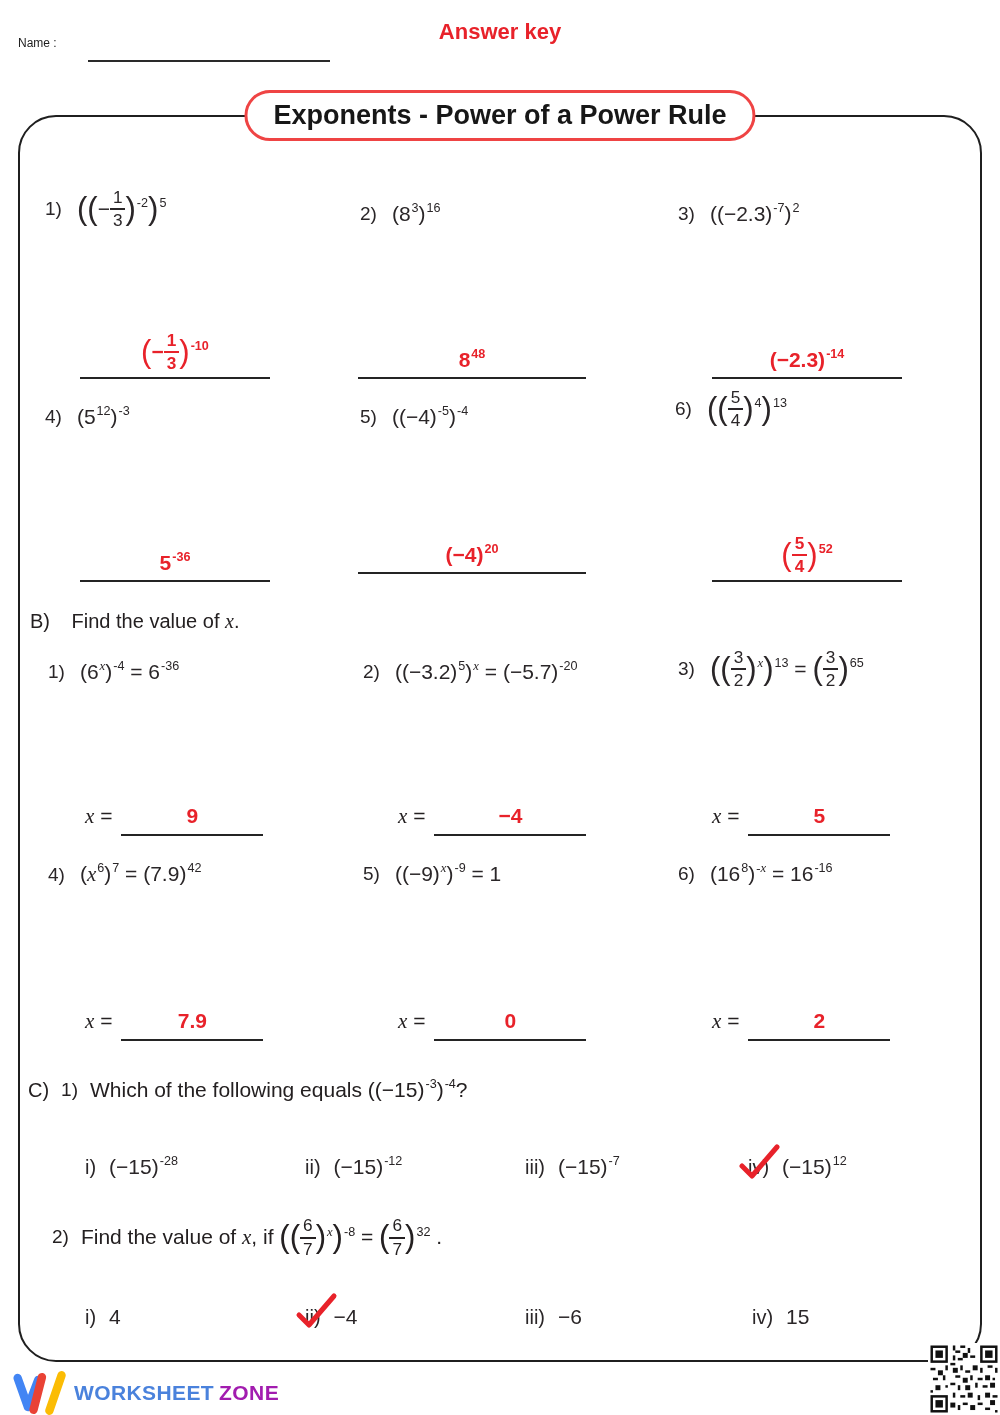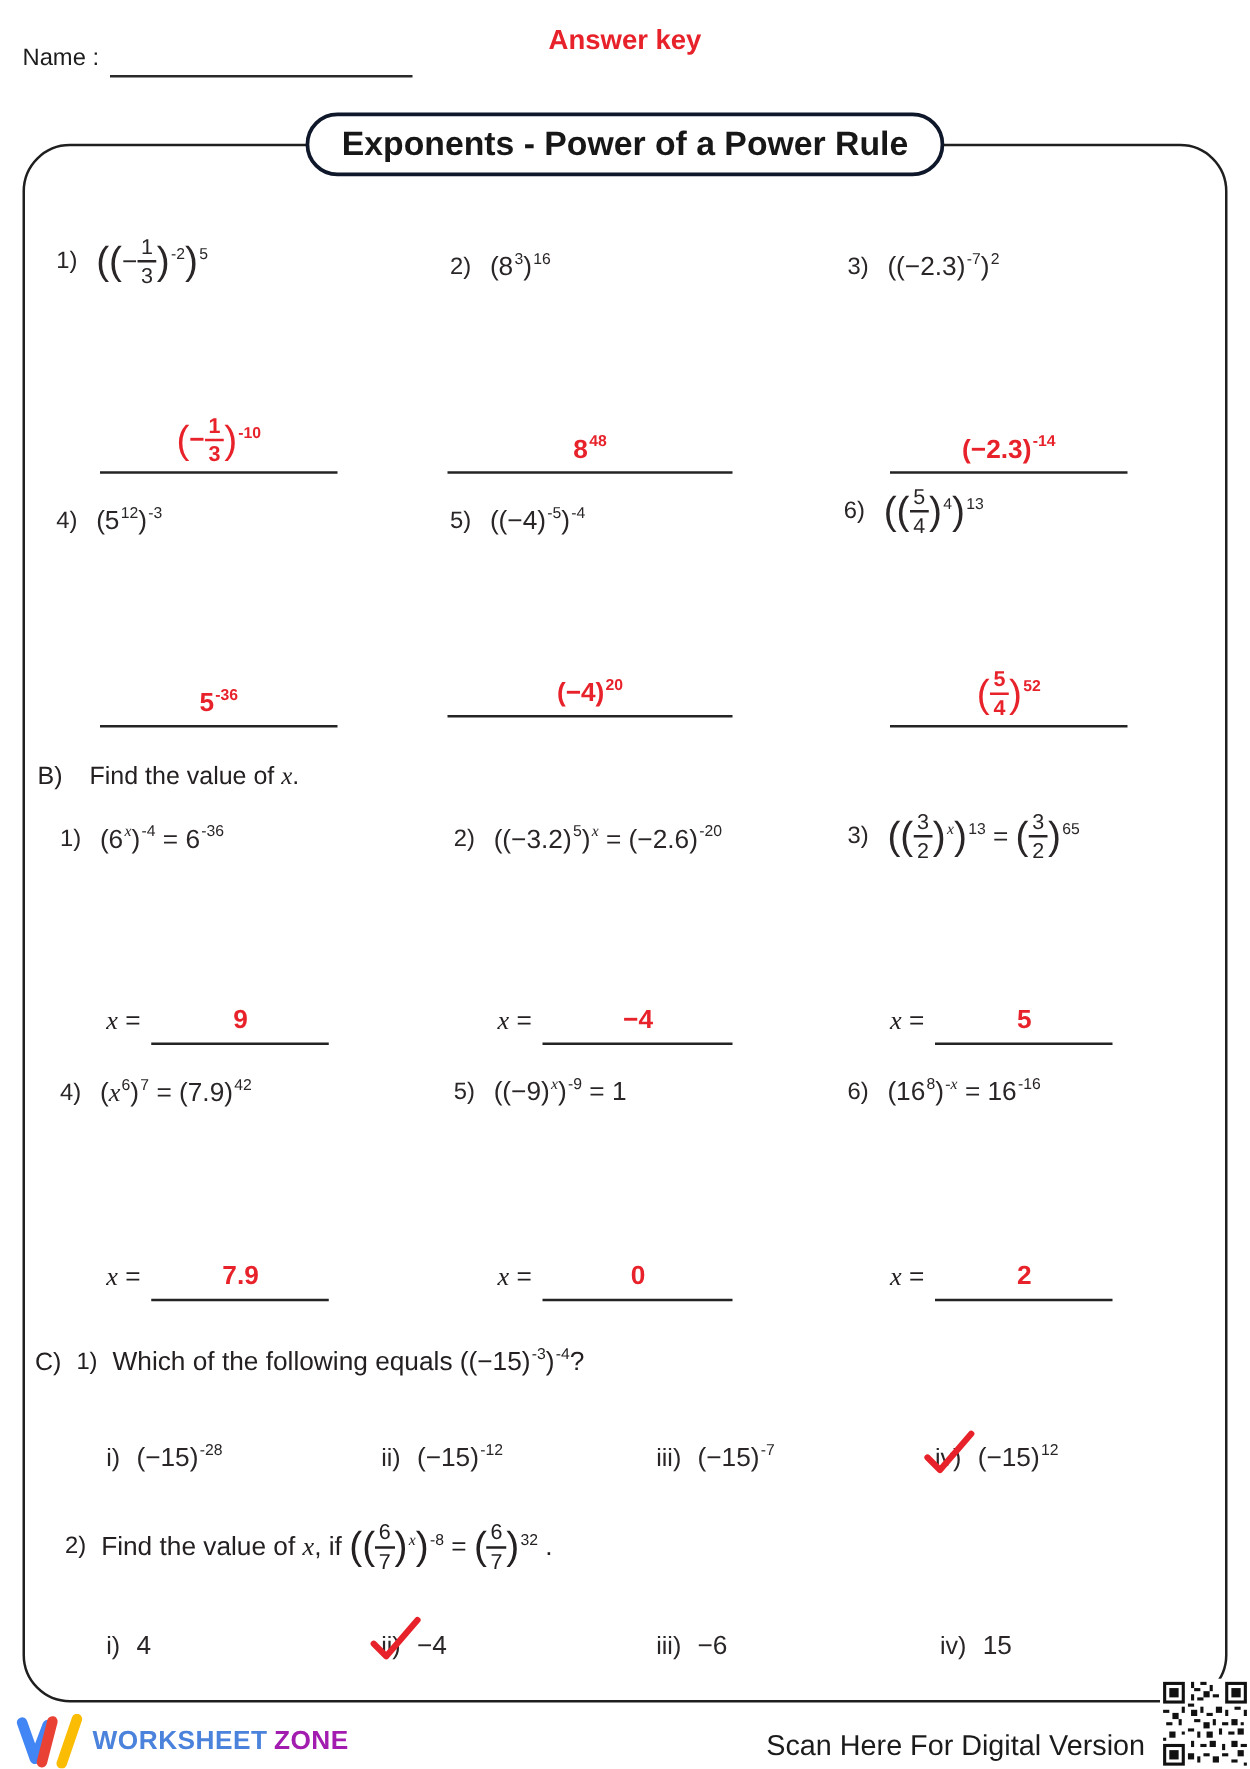--- a/index.html
+++ b/index.html
@@ -1,24 +1,24 @@
 <!DOCTYPE html>
 <html><head>
 <meta charset="utf-8">
 <style>
   html,body{margin:0;padding:0;background:#fff;}
   .page{position:relative;width:1000px;height:1415px;background:#fff;overflow:hidden;
         font-family:"Liberation Sans","DejaVu Sans",sans-serif;color:#2a2628;}
   
-  .name-label{position:absolute;left:18px;top:36px;font-size:19px;color:#1c1c1c;}
+  .name-label{position:absolute;left:18px;top:36px;font-size:12px;color:#1c1c1c;}
   .name-line{position:absolute;left:88px;top:38px;width:242px;height:22px;border-bottom:2px solid #2a2a2a;}
   .answer-key{position:absolute;left:0;right:0;top:19px;text-align:center;font-size:22px;font-weight:700;color:var(--red);}
   
   .main-box{position:absolute;left:18px;top:115px;width:960px;height:1243px;border:2px solid #1f1f1f;border-radius:38px;}
-  .title-pill{position:absolute;left:50%;transform:translateX(-50%);top:90px;background:#fff;border:3px solid #0f172a;
+  .title-pill{position:absolute;left:50%;transform:translateX(-50%);top:90px;background:#fff;border:3px solid #ef4444;
               border-radius:26px;padding:7px 26px;font-size:27px;font-weight:700;white-space:nowrap;color:#171717;z-index:2;}
   
   .sec-head{position:absolute;font-size:20px;color:#242021;}
   .sec-head .letter{margin-right:16px;}
   .qcell{position:absolute;display:flex;align-items:center;gap:15px;font-size:21px;color:#2a2628;}
   .qnum{font-size:19px;flex:none;}
   
   .math{white-space:nowrap;}
   .ms{font-size:60%;position:relative;top:-0.68em;margin-left:1px;}
   .mb{font-size:148%;line-height:0;vertical-align:-0.12em;font-weight:400;}
@@ -111,21 +111,21 @@
     <span class="letter">B)</span>
     <span class="math"><span class="mx">Find the value of </span><span class="mi">x</span><span class="mx">.</span></span>
   </div>
 
   <div class="qcell" style="left:48px;top:660px;">
     <span class="qnum">1)</span>
     <span class="math"><span class="mx">(6</span><span class="ms mi">x</span><span class="mx">)</span><span class="ms">-4</span><span class="mx"> = 6</span><span class="ms">-36</span></span>
   </div>
   <div class="qcell" style="left:363px;top:660px;">
     <span class="qnum">2)</span>
-    <span class="math"><span class="mx">((−3.2)</span><span class="ms">5</span><span class="mx">)</span><span class="ms mi">x</span><span class="mx"> = (−2.6)</span><span class="ms">-20</span></span>
+    <span class="math"><span class="mx">((−3.2)</span><span class="ms">5</span><span class="mx">)</span><span class="ms mi">x</span><span class="mx"> = (−5.7)</span><span class="ms">-20</span></span>
   </div>
   <div class="qcell" style="left:678px;top:648px;">
     <span class="qnum">3)</span>
     <span class="math"><span class="mb">(</span><span class="mb">(</span><span class="mf"><span class="fn">3</span><span class="fd">2</span></span><span class="mb">)</span><span class="ms mi">x</span><span class="mb">)</span><span class="ms">13</span><span class="mx"> = </span><span class="mb">(</span><span class="mf"><span class="fn">3</span><span class="fd">2</span></span><span class="mb">)</span><span class="ms">65</span></span>
   </div>
 
   <div class="xrow" style="left:85px;top:790px;">
     <span class="xlab math"><span class="mi">x</span><span class="mx"> =</span></span>
     <span class="inner-line" style="width:142px;height:38px;">
       <span>9</span>
@@ -234,21 +234,20 @@
   <div class="logo">
     <svg width="56" height="44" viewBox="0 0 60 46">
       <path d="M5 7 L16 38 L27 9" fill="none" stroke="#4285f4" stroke-width="9" stroke-linecap="round" stroke-linejoin="round"></path>
       <path d="M31 6 L22 41" fill="none" stroke="#e94235" stroke-width="9" stroke-linecap="round"></path>
       <path d="M39 42 L52 4" fill="none" stroke="#fbbc04" stroke-width="9" stroke-linecap="round"></path>
     </svg>
   </div>
   <div class="brand">
     <span class="b1">WORKSHEET</span><span class="b2">ZONE</span>
   </div>
-  <div class="scan-text">Scan Here For Digital Version</div>
   <div class="qr">
     <svg width="72" height="72" viewBox="0 0 29 29">
       <rect x="0" y="0" width="29" height="29" fill="#fff"></rect>
       <g fill="#111">
         <rect x="1" y="1" width="7" height="7"></rect>
           <rect x="21" y="1" width="7" height="7"></rect>
           <rect x="1" y="21" width="7" height="7"></rect>
       </g>
       <g fill="#fff">
         <rect x="2" y="2" width="5" height="5"></rect>

